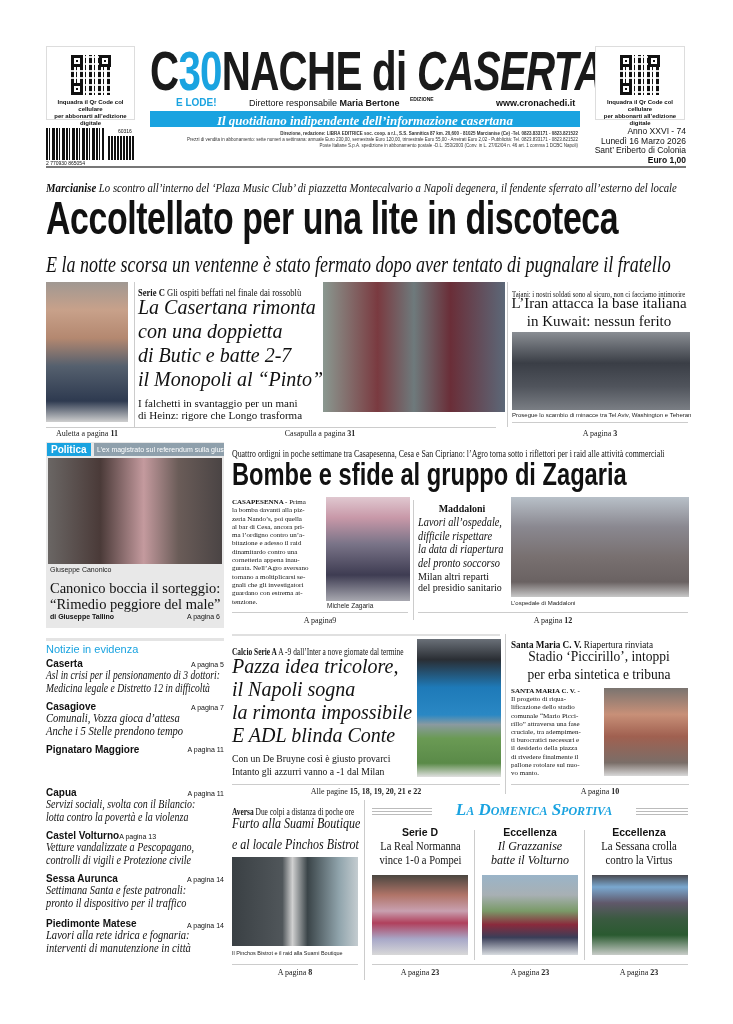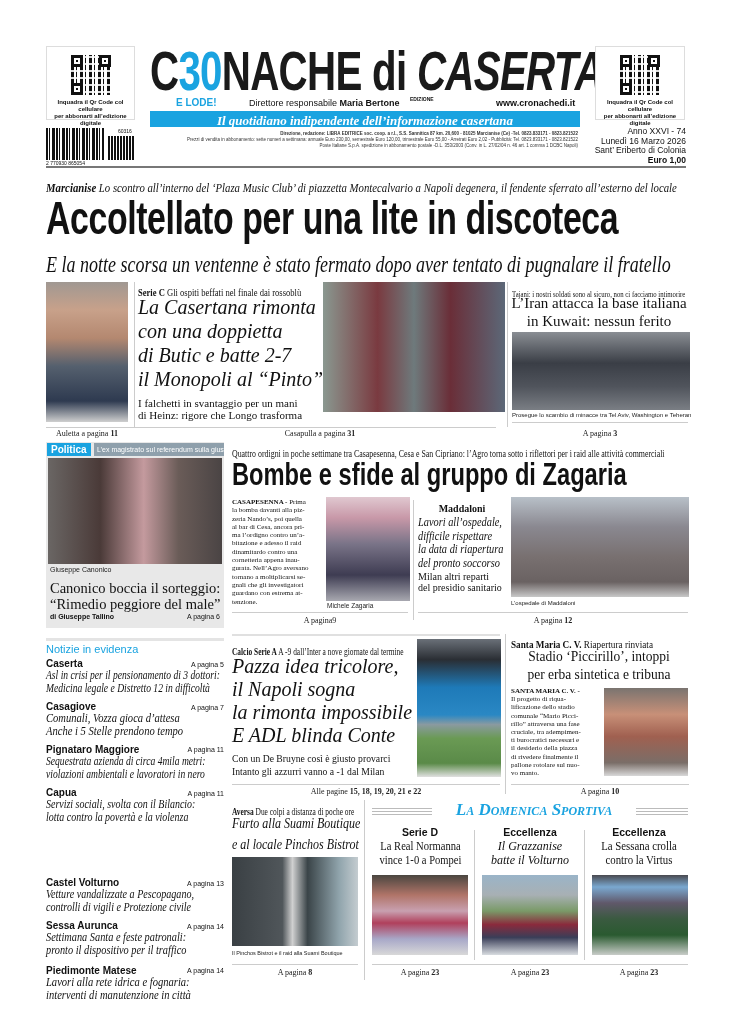--- a/index.html
+++ b/index.html
@@ -204,41 +204,35 @@
           <div>Comunali, Vozza gioca d’attesa</div>
           <div>Anche i 5 Stelle prendono tempo</div>
         </span>
       </div>
   </div>
   <div style="height:43px;">
     <div style="display:flex;justify-content:space-between;align-items:center;">
         <span class="loc">Pignataro Maggiore</span>
         <span class="pg">A pagina 11</span>
       </div>
-    <div class="txt" style="white-space:nowrap;">
-        <span class="cond" style="transform:scaleX(0.8);display:block;">
-          <div>Sequestrata azienda di circa 4mila metri:</div>
-          <div>violazioni ambientali e lavoratori in nero</div>
-        </span>
-      </div>
   </div>
   <div style="height:43px;">
     <div style="display:flex;justify-content:space-between;align-items:baseline;">
         <span class="loc">Capua</span>
         <span class="pg">A pagina 11</span>
       </div>
     <div class="txt ital" style="white-space:nowrap;">
         <span class="cond" style="transform:scaleX(0.83);display:block;">
           <div>Servizi sociali, svolta con il Bilancio:</div>
           <div>lotta contro la povertà e la violenza</div>
         </span>
       </div>
   </div>
   <div style="height:43px;">
-    <div style="display:flex;justify-content:space-between;align-items:baseline;margin-top:47px;">
+    <div style="display:flex;justify-content:flex-start;align-items:baseline;">
         <span class="loc">Castel Volturno</span>
         <span class="pg">A pagina 13</span>
       </div>
     <div class="txt" style="white-space:nowrap;">
         <span class="cond" style="transform:scaleX(0.84);display:block;">
           <div>Vetture vandalizzate a Pescopagano,</div>
           <div>controlli di vigili e Protezione civile</div>
         </span>
       </div>
   </div>
@@ -248,21 +242,21 @@
         <span class="pg">A pagina 14</span>
       </div>
     <div class="txt ital" style="white-space:nowrap;">
         <span class="cond" style="transform:scaleX(0.86);display:block;">
           <div>Settimana Santa e feste patronali:</div>
           <div>pronto il dispositivo per il traffico</div>
         </span>
       </div>
   </div>
   <div style="height:43px;">
-    <div style="display:flex;justify-content:space-between;align-items:center;">
+    <div style="display:flex;justify-content:space-between;align-items:flex-end;">
         <span class="loc">Piedimonte Matese</span>
         <span class="pg">A pagina 14</span>
       </div>
     <div class="txt" style="white-space:nowrap;">
         <span class="cond" style="transform:scaleX(0.88);display:block;">
           <div>Lavori alla rete idrica e fognaria:</div>
           <div>interventi di manutenzione in città</div>
         </span>
       </div>
   </div>

